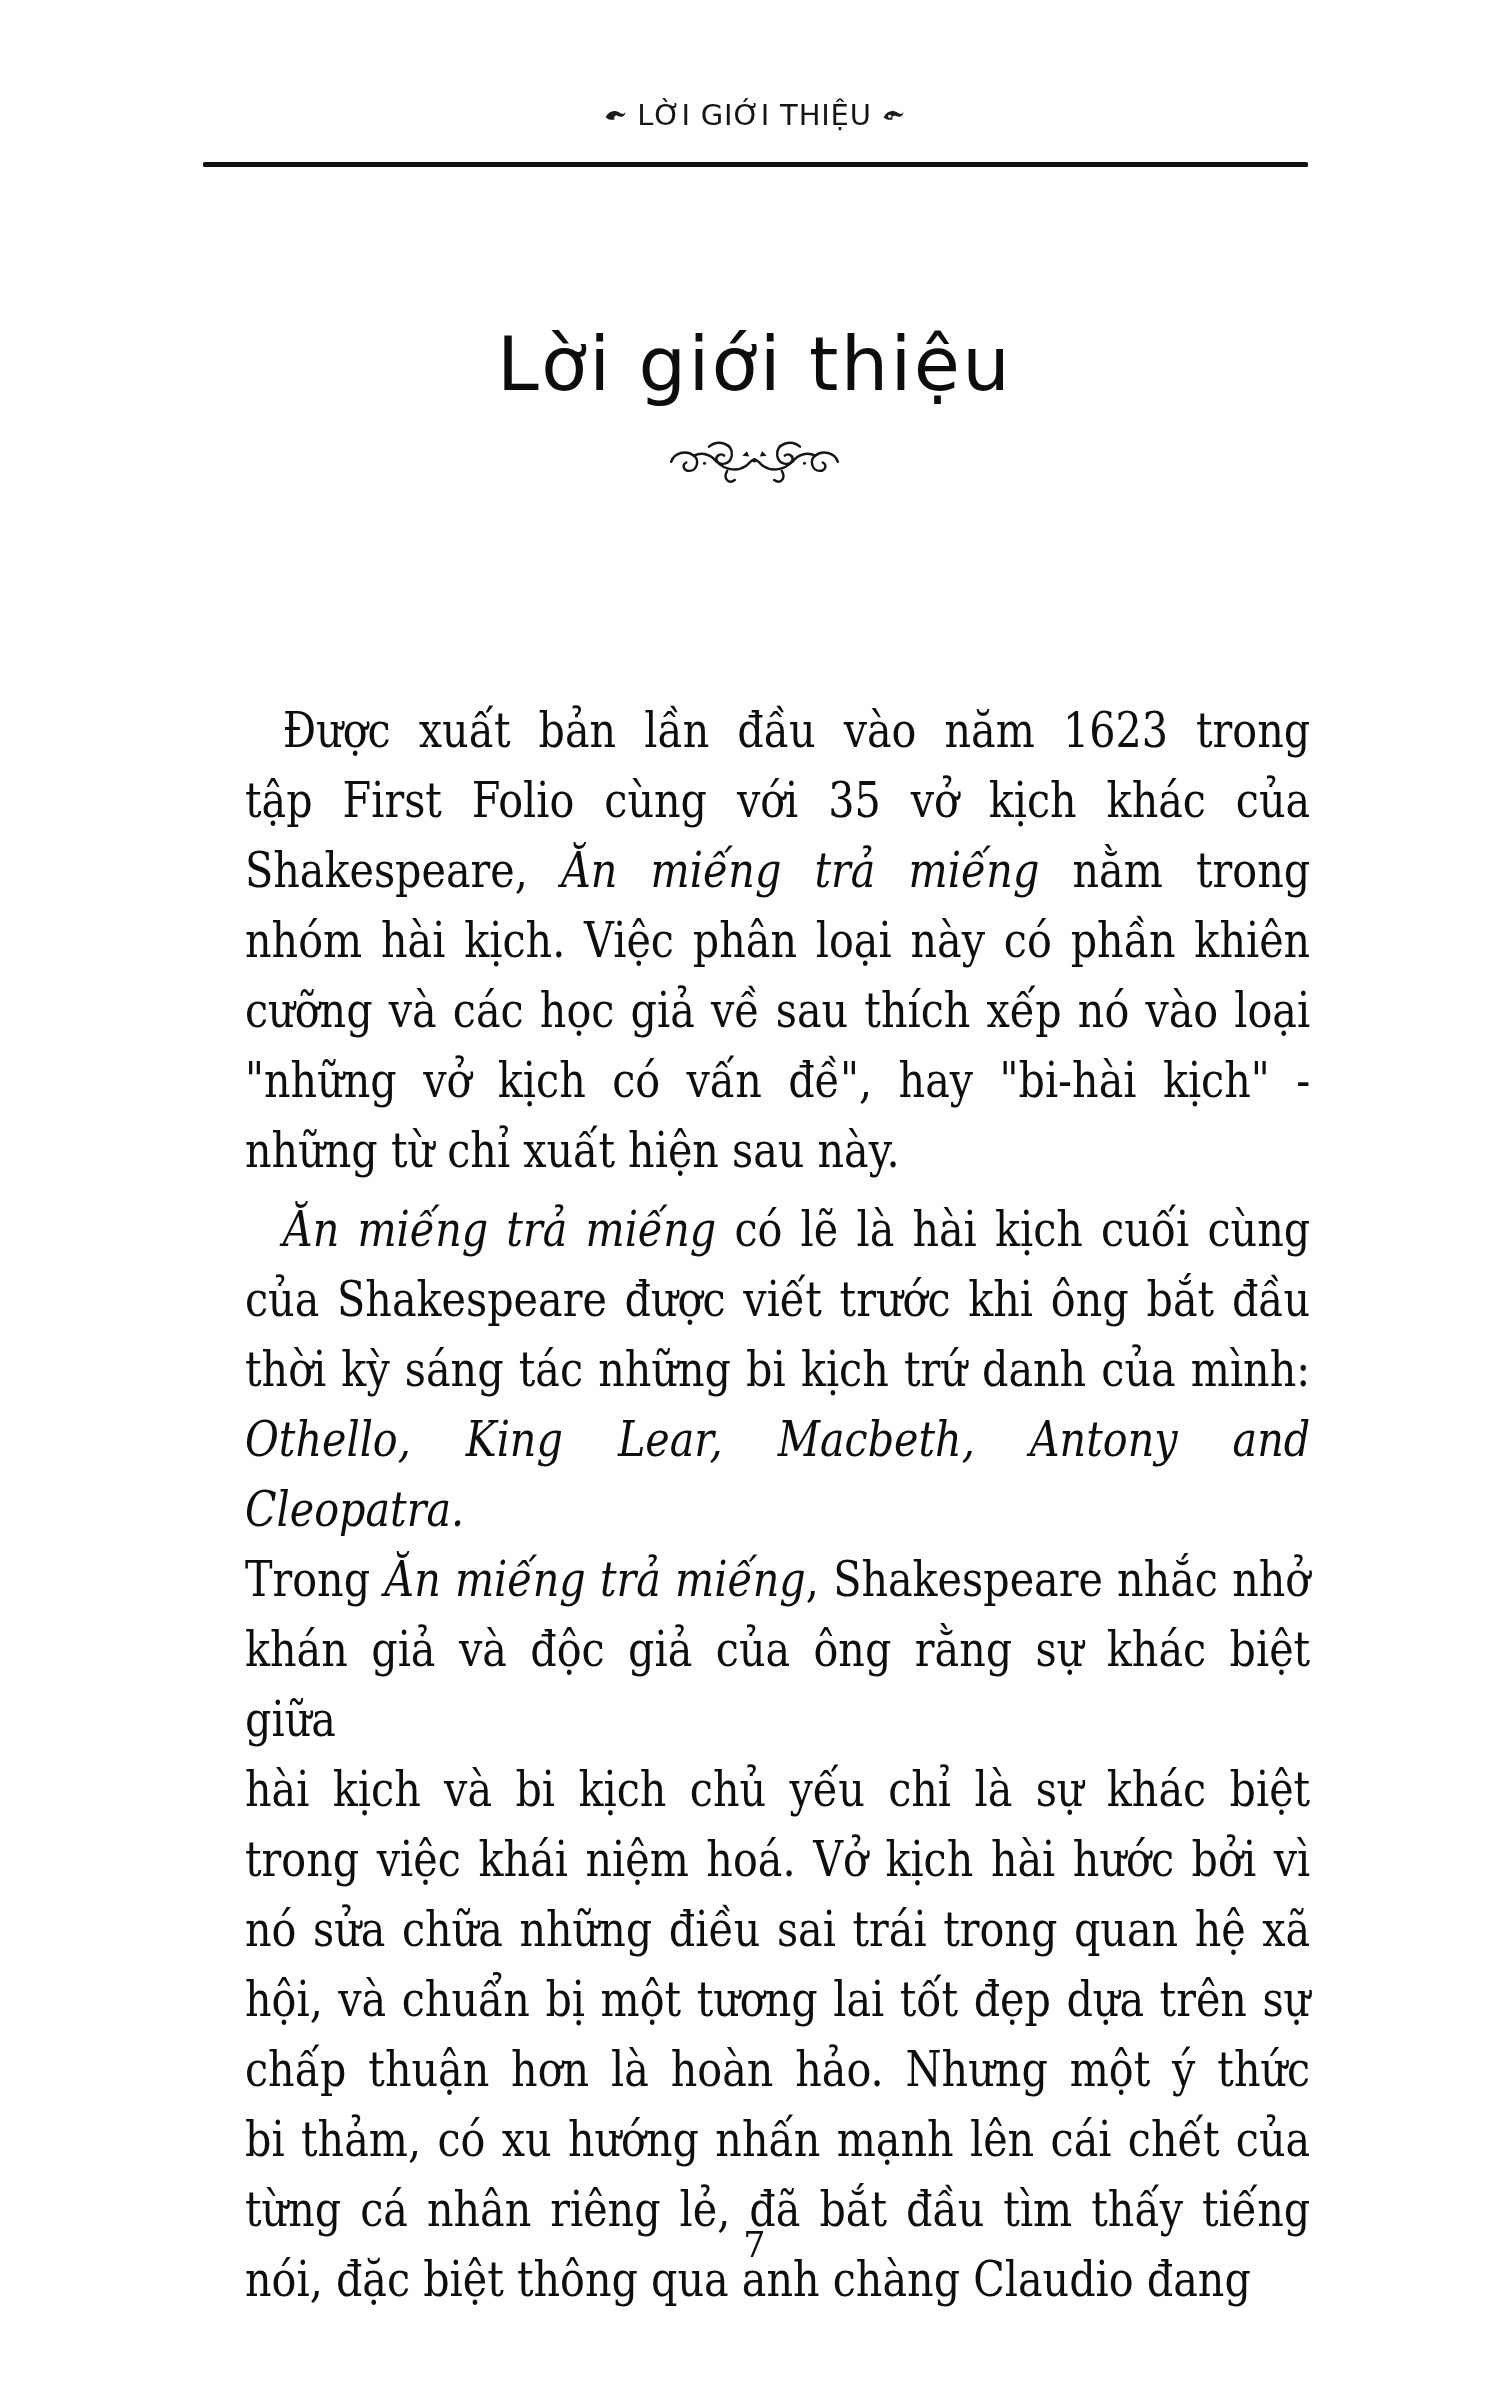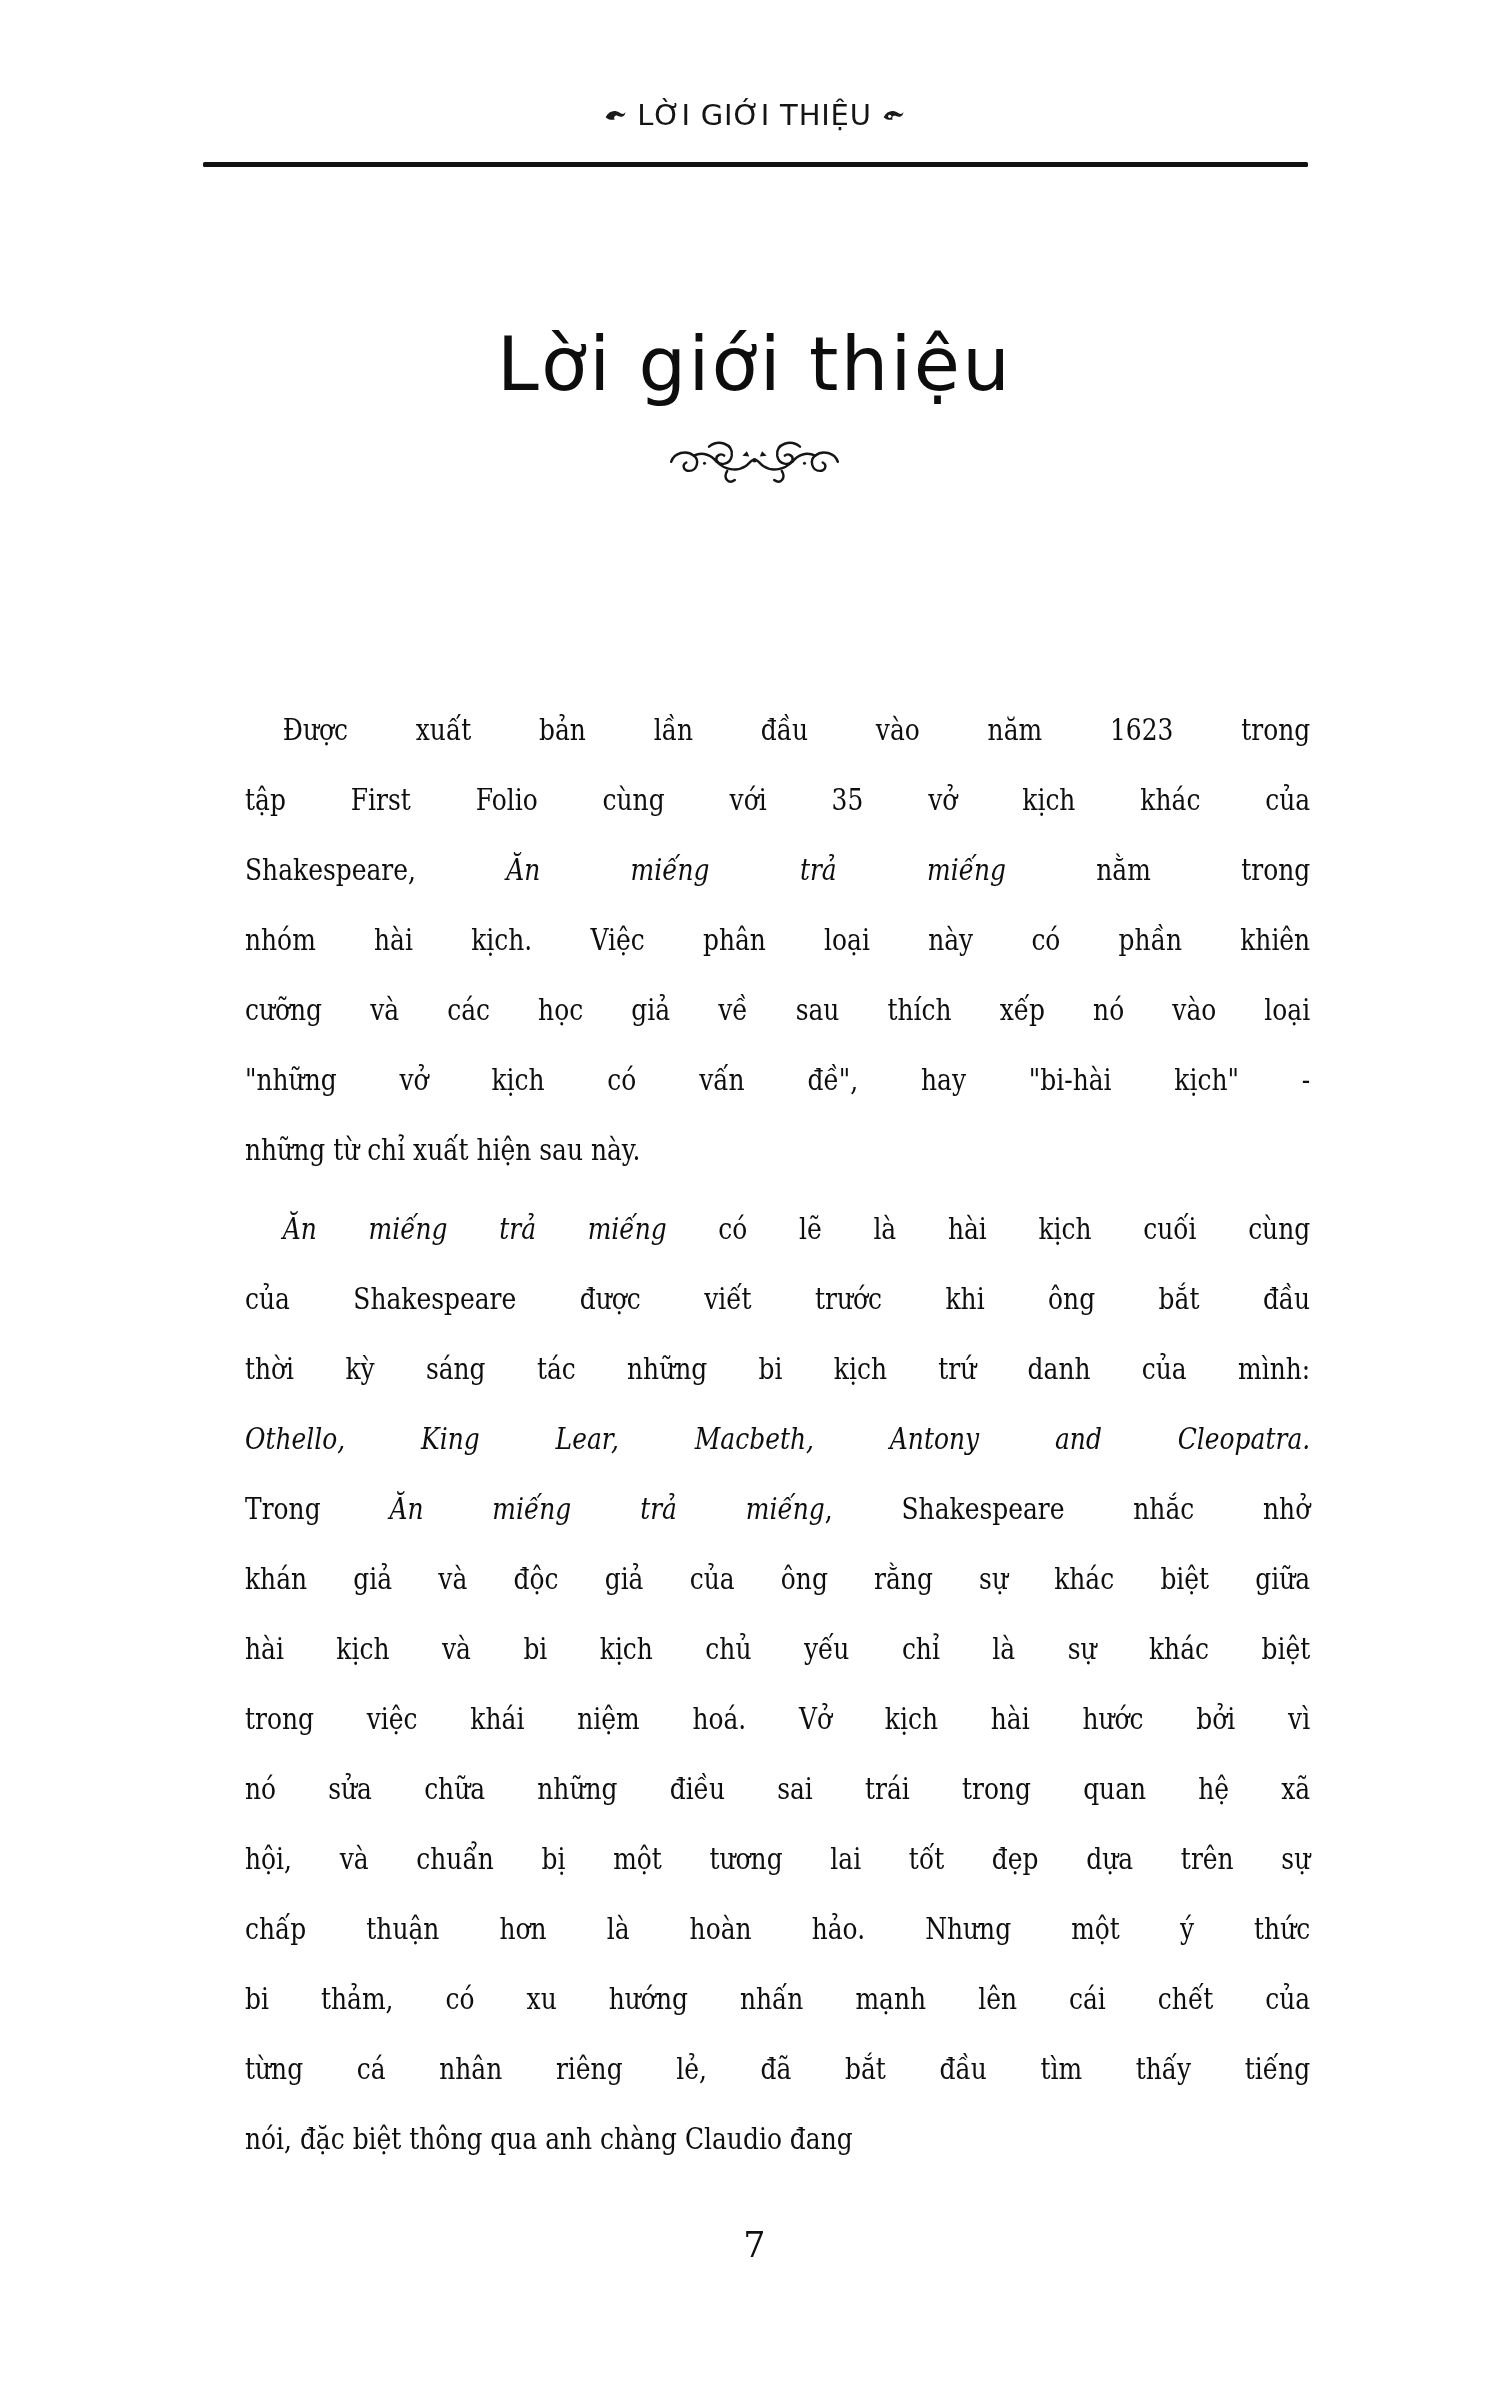--- a/index.html
+++ b/index.html
@@ -75,21 +75,21 @@
     left: 663px;
     width: 183px;
     height: 50px;
   }
   .body-text {
     position: absolute;
     top: 695px;
     left: 245px;
     width: 1065px;
     font-family: "DejaVu Serif", "Liberation Serif", serif;
-    font-size: 29px;
+    font-size: 48px;
     line-height: 70px;
     color: #0e0e0e;
   }
   .para {
     margin: 0;
     text-align: justify;
     text-align-last: left;
     text-indent: 44px;
     transform: scaleX(0.86);
     transform-origin: left top;

